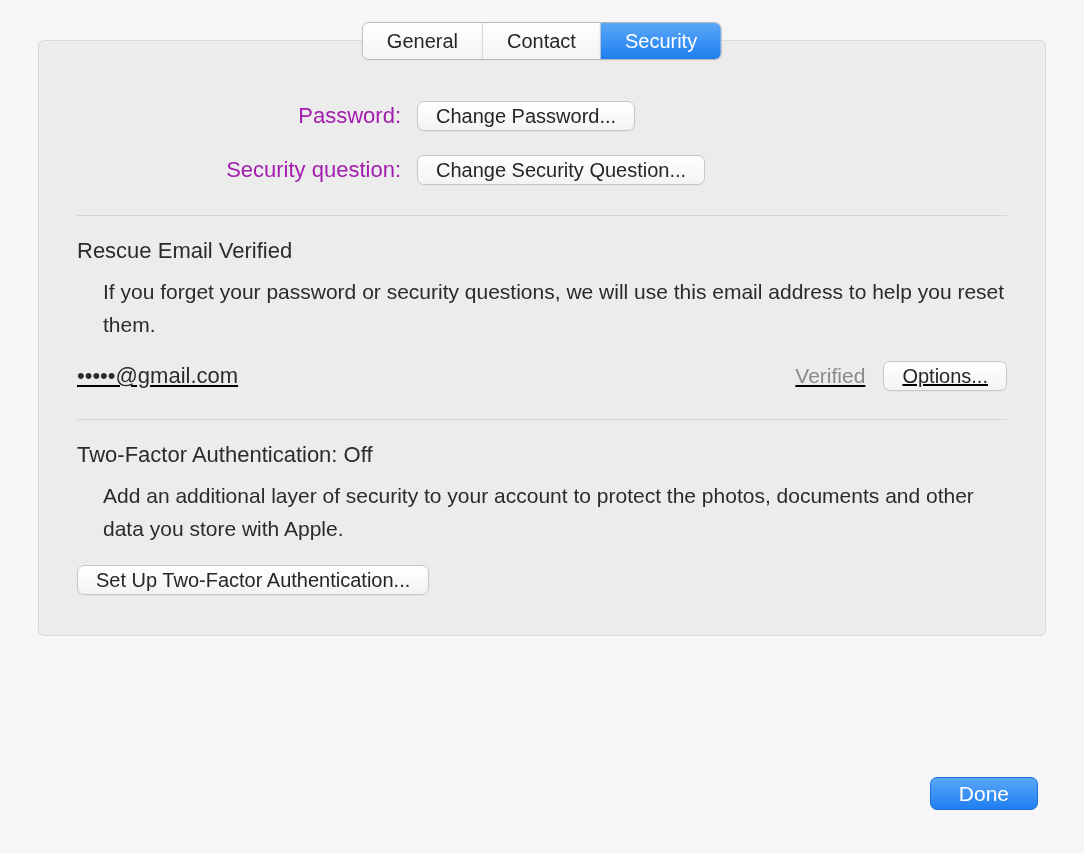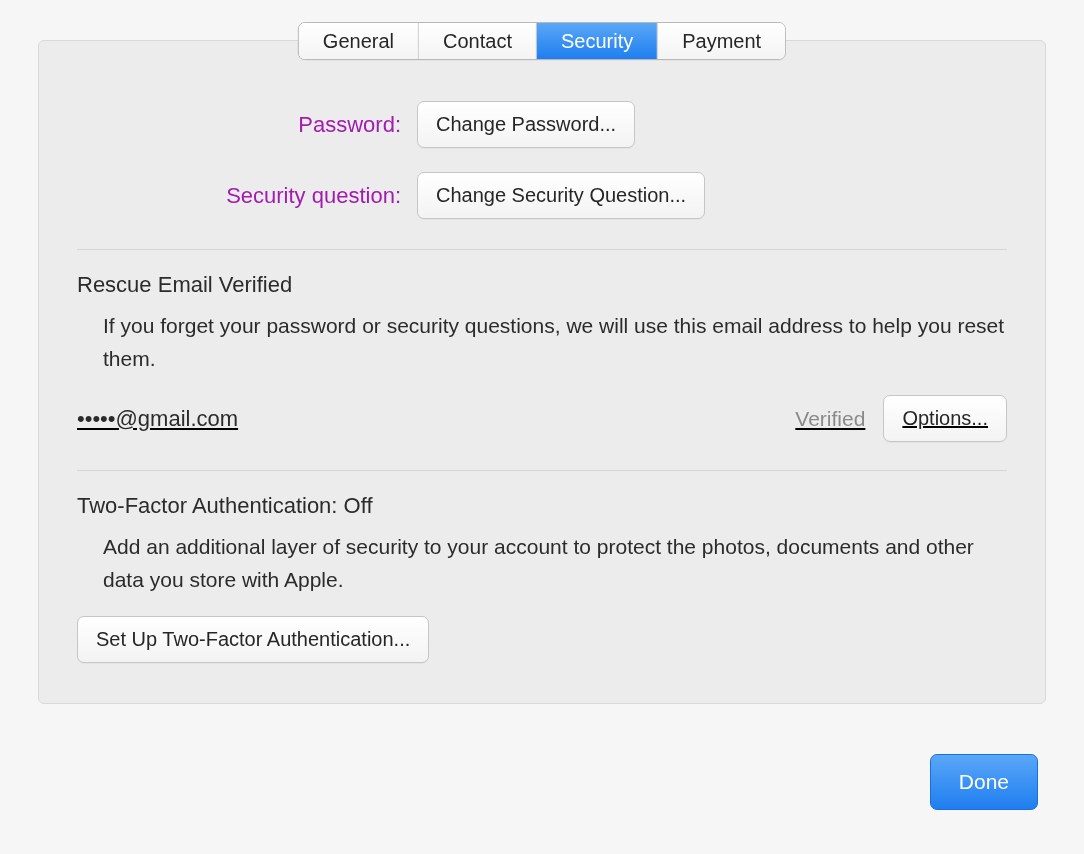--- a/index.html
+++ b/index.html
@@ -72,21 +72,21 @@
       flex: 0 0 340px;
       text-align: right;
       font-size: 22px;
       color: #a21caf;
       padding-right: 16px;
     }
     .btn {
       display: inline-flex;
       align-items: center;
       justify-content: center;
-      height: 47px;
+      height: 30px;
       padding: 0 18px;
       font-size: 20px;
       color: #262626;
       background: linear-gradient(#ffffff, #f3f3f3);
       border: 1px solid #c6c6c6;
       border-radius: 7px;
       box-shadow: 0 1px 0 rgba(0,0,0,0.03);
       cursor: default;
       user-select: none;
       white-space: nowrap;
@@ -129,42 +129,41 @@
     }
     .footer {
       position: absolute;
       right: 46px;
       bottom: 44px;
     }
     .btn-primary {
       display: inline-flex;
       align-items: center;
       justify-content: center;
-      height: 56px;
+      height: 33px;
       padding: 0 28px;
       font-size: 21px;
       color: #ffffff;
       background: linear-gradient(#5aa7f7, #1f7ef0);
       border: 1px solid #1a6fe0;
       border-radius: 7px;
       cursor: default;
       user-select: none;
     }
   </style>
 </head>
 <body>
 
 <div class="panel-wrap">
   <div class="panel">
 
     <div class="tabbar">
       <div class="tab">General</div>
       <div class="tab">Contact</div>
       <div class="tab active">Security</div>
-      <div class="tab">Payment</div>
     </div>
 
     <div class="form-rows">
       <div class="form-row">
         <div class="form-label">Password:</div>
         <div class="btn">Change Password...</div>
       </div>
       <div class="form-row">
         <div class="form-label">Security question:</div>
         <div class="btn">Change Security Question...</div>

